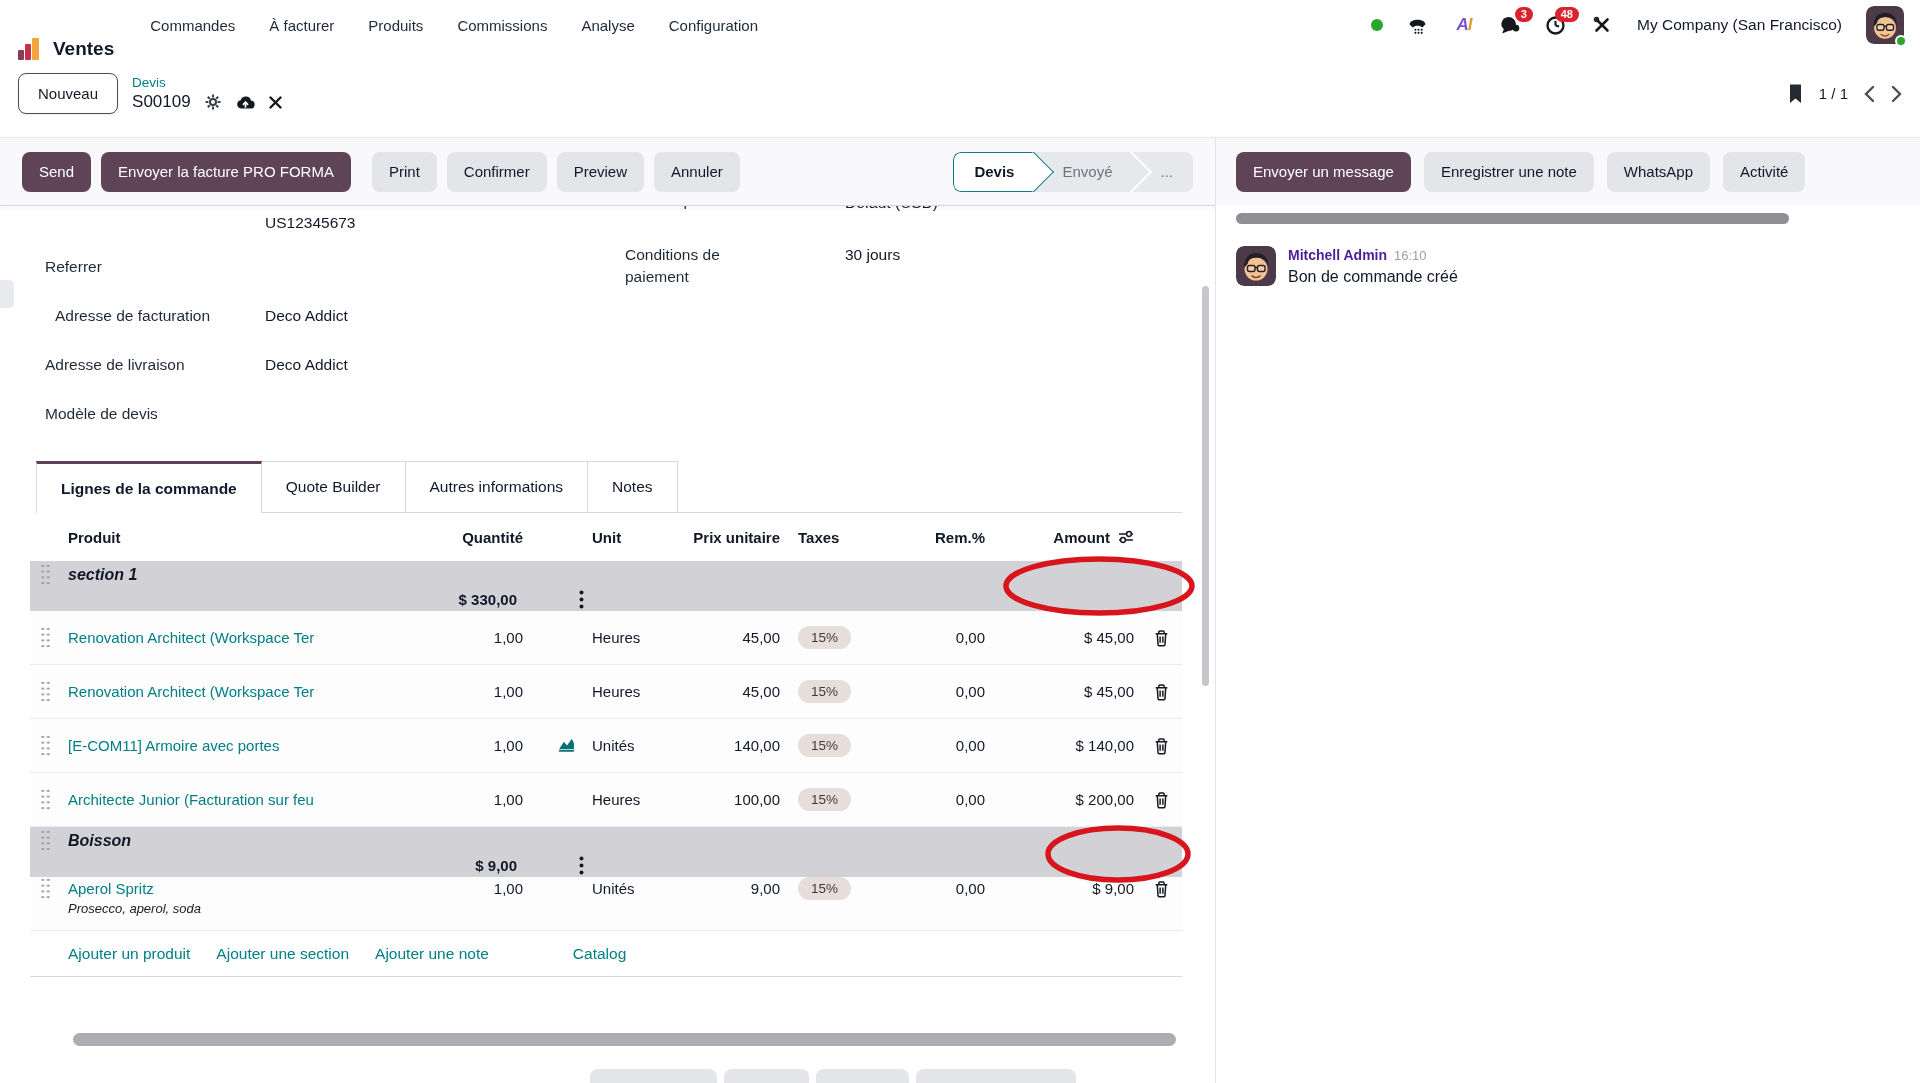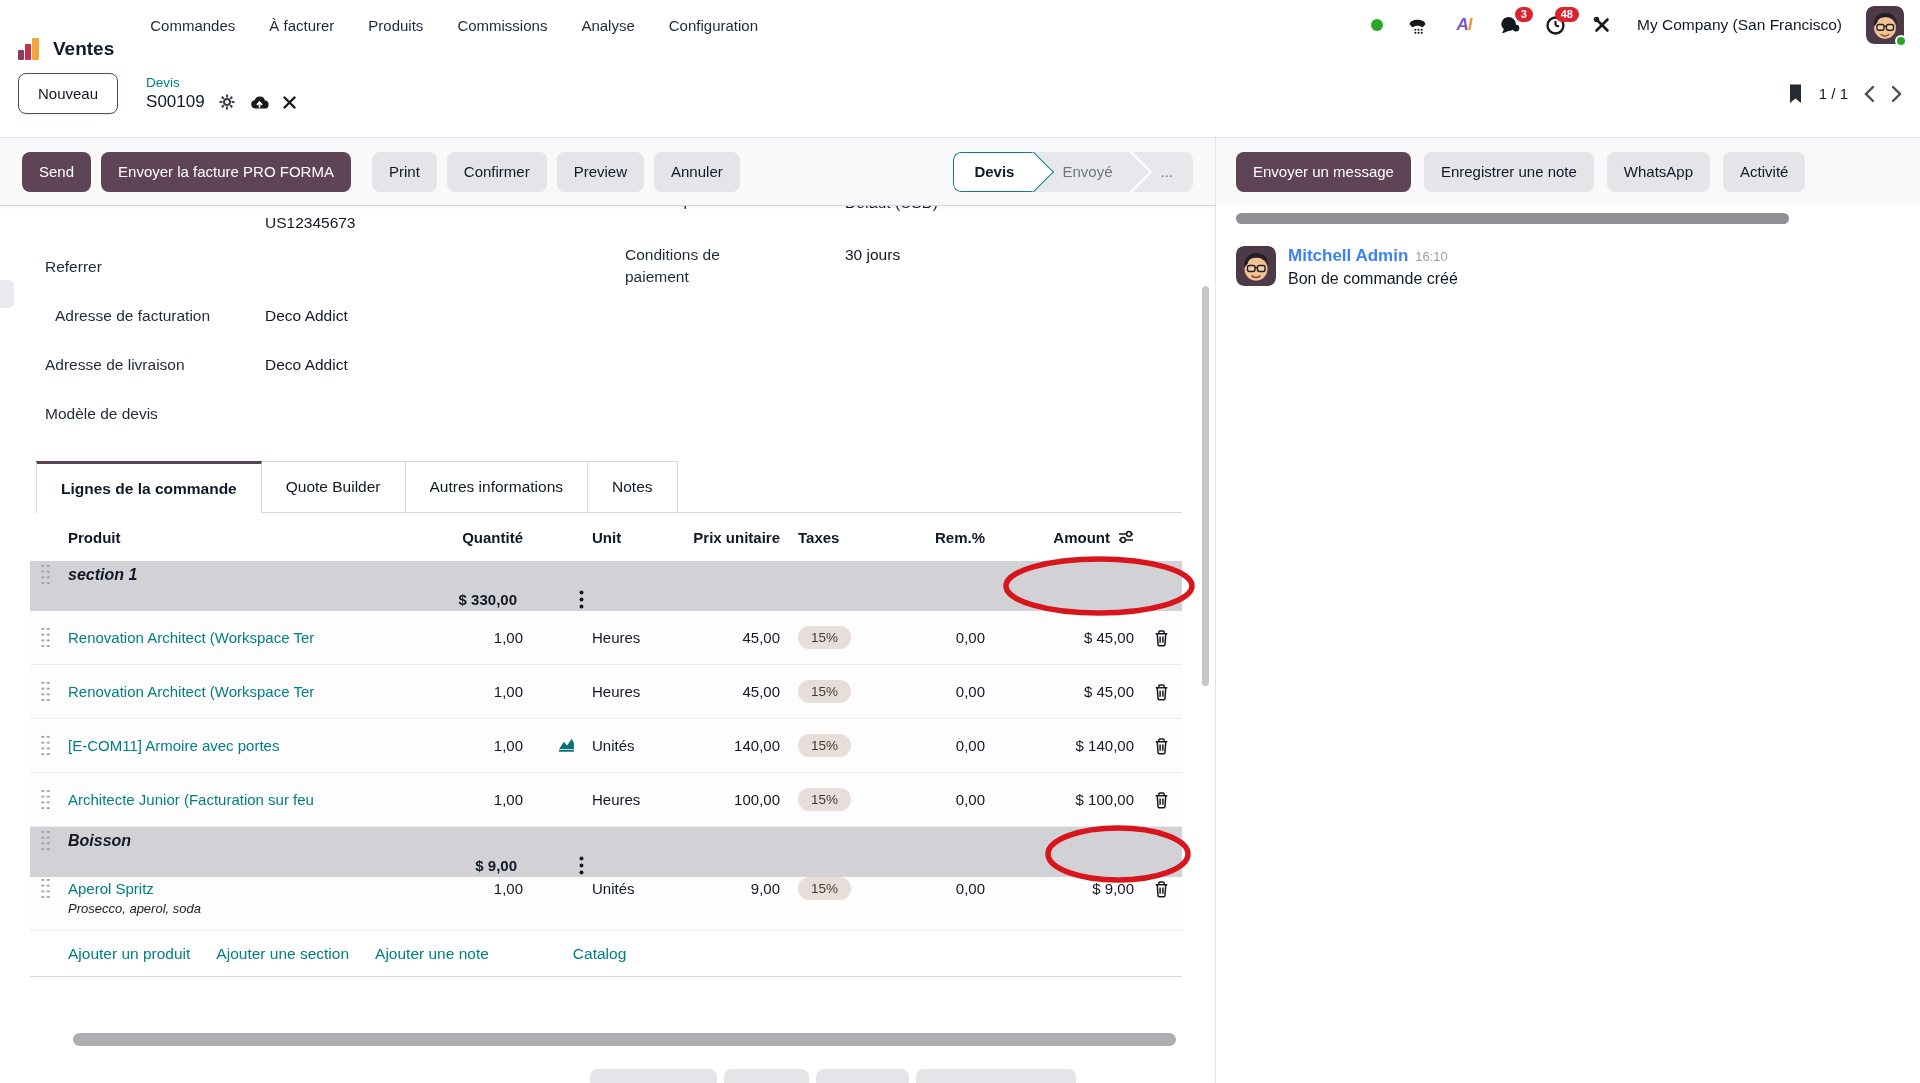--- a/index.html
+++ b/index.html
@@ -20,21 +20,21 @@
   .ai-ico { font-weight:800; font-style:italic; font-size:17px; letter-spacing:-1px; }
   .ai-ico .a { color:#7a52cf; } .ai-ico .i { color:#e69b2e; }
   .company { font-size:15.5px; color:#111827; white-space:nowrap; }
   .nav-avatar { position:relative; width:38px; height:38px; }
   .nav-avatar svg { border-radius:8px; display:block; }
   .nav-avatar .dot { position:absolute; right:-3px; bottom:-3px; width:12px; height:12px;
     border-radius:50%; background:#28a728; border:2px solid #fff; }
 
   
   .controlpanel { height:88px; display:flex; align-items:center; padding:0 18px;
-    border-bottom:1px solid #e7e7ea; background:#fff;gap:14px; }
+    border-bottom:1px solid #e7e7ea; background:#fff; }
   .btn-new { background:#fff; border:1px solid #5f4457; border-radius:8px; padding:11px 19px;
     font-size:15px; color:#111827; box-shadow:0 1px 2px rgba(0,0,0,.08); cursor:pointer; }
   .bc-stack { margin-left:14px; display:flex; flex-direction:column; gap:2px; }
   .bc-parent { color:#017e84; font-size:13.5px; cursor:pointer; }
   .bc-record { display:flex; align-items:center; gap:14px; }
   .bc-name { font-size:17px; color:#111827; font-weight:500; }
   .pager { margin-left:auto; display:flex; align-items:center; gap:16px; }
   .pager-count { font-size:15px; color:#111827; }
   .icon-btn { background:none; border:none; cursor:pointer; display:flex; align-items:center; }
 
@@ -112,21 +112,21 @@
 
   
   .chatter-head { height:67px; background:#f9f9fb; display:flex; align-items:center; gap:13px; padding:0 20px; }
   .chatter-body { padding:0 20px; }
   .compose-bar { margin-top:8px; width:553px; height:11px; border-radius:6px; background:#8f9094; cursor:pointer; }
   .day-divider { margin-top:34px; display:flex; align-items:center; gap:14px; }
   .day-divider .line { flex:1; height:1px; background:#e3e4e8; }
   .day-divider .txt { color:#8d939e; font-size:14px; }
   .message { margin-top:22px; display:flex; gap:12px; }
   .msg-avatar { width:40px; height:40px; border-radius:8px; overflow:hidden; flex:0 0 auto; cursor:pointer; }
-  .msg-author { font-size:17px; font-weight:700; color:#3b82f6; }
+  .msg-author { font-size:14px; font-weight:700; color:#4c1d95; }
   .msg-time { font-size:13px; color:#98a0a9; margin-left:7px; }
   .msg-body { font-size:16px; color:#111827; margin-top:4px; }
 </style>
 </head>
 <body>
 
 <svg width="0" height="0" style="position:absolute">
   <defs>
     <symbol id="sym-avatar" viewBox="0 0 40 40">
       <rect width="40" height="40" rx="8" fill="#4d3a49"></rect>
@@ -429,21 +429,21 @@
               </span>
             </div>
             <div class="t-row row-product">
               <span class="drag"></span>
               <span class="p-link">Architecte Junior (Facturation sur feu</span>
               <span class="num">1,00</span>
               <span class="cell-uom">Heures</span>
               <span class="num">100,00</span>
               <span><span class="tax-pill">15%</span></span>
               <span class="num">0,00</span>
-              <span class="num" style="padding-right: 6px;">$ 100,00</span>
+              <span class="num" style="padding-right: 6px;">$ 200,00</span>
               <span class="cell-trash">
                 <svg width="17" height="18" viewBox="0 0 16 17">
                   <g fill="none" stroke="#15181d" stroke-width="1.4">
                     <path d="M2.5 4.5 h11"></path>
                     <path d="M5.5 4.5 v-1.6 a1 1 0 0 1 1-1 h3 a1 1 0 0 1 1 1 v1.6"></path>
                     <path d="M4 4.5 l.7 10 a1.5 1.5 0 0 0 1.5 1.4 h3.6 a1.5 1.5 0 0 0 1.5-1.4 l.7-10"></path>
                     <line x1="6.7" y1="7.2" x2="6.7" y2="13"></line>
                     <line x1="9.3" y1="7.2" x2="9.3" y2="13"></line>
                   </g>
                 </svg>

